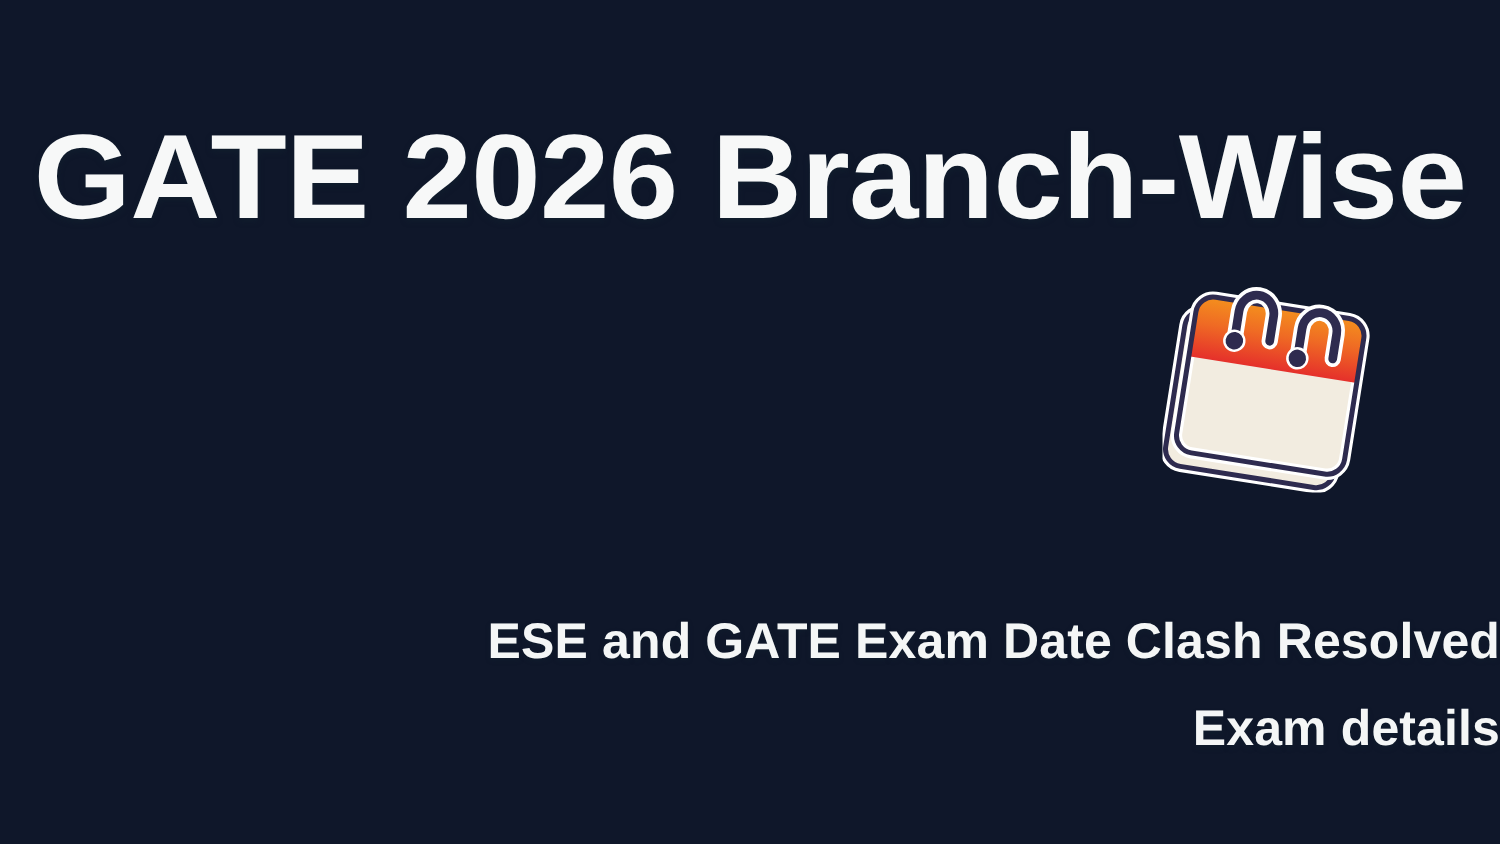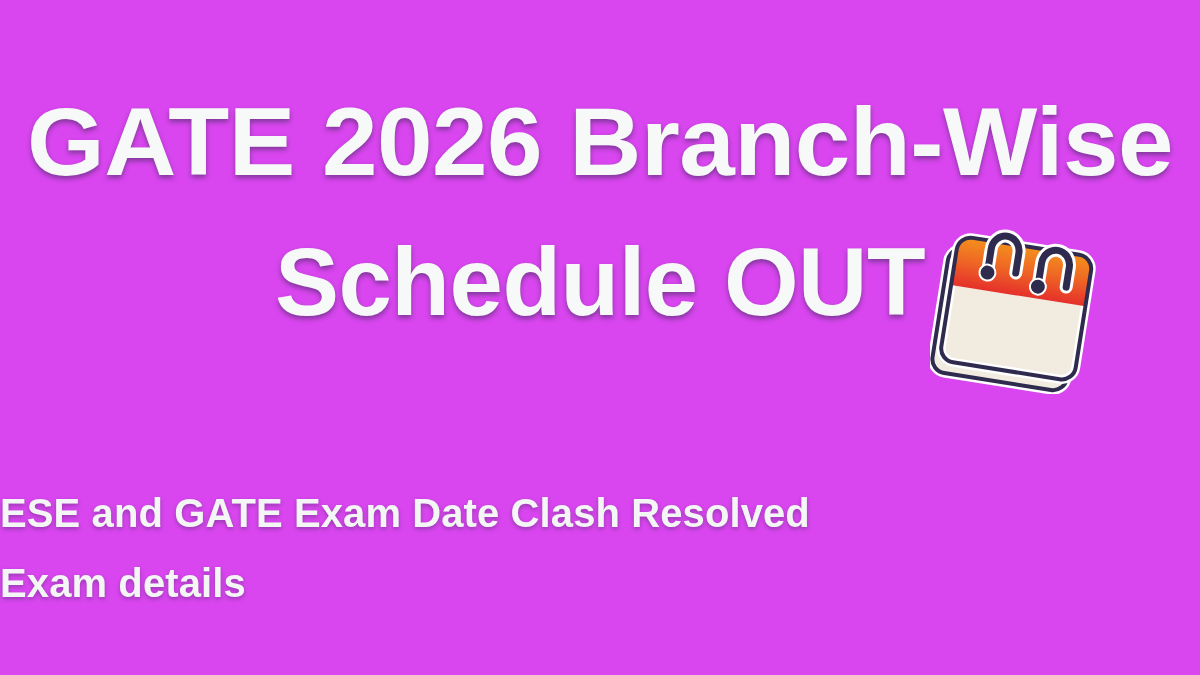--- a/index.html
+++ b/index.html
@@ -6,21 +6,21 @@
     margin: 0;
     padding: 0;
     background: #2f4f5e;
   }
 
   #poster {
     position: relative;
     width: 1200px;
     height: 675px;
     overflow: hidden;
-    background: #d946ef;
+    background: #0f172a;
     font-family: "Liberation Sans", sans-serif;
     -webkit-font-smoothing: antialiased;
   }
 
   
   .headline {
     position: absolute;
     left: 0;
     top: 72px;
     width: 1200px;
@@ -60,21 +60,21 @@
     height: 172px;
     pointer-events: none;
   }
 
   
   .subtitle {
     position: absolute;
     left: 0;
     top: 478px;
     width: 1200px;
-    text-align: left;
+    text-align: right;
     color: #f4f6f6;
     font-weight: bold;
     font-size: 40px;
     line-height: 70px;
     letter-spacing: 0.1px;
     text-shadow: 0 2px 4px rgba(18, 38, 48, 0.35);
     user-select: none;
   }
 
   .subtitle-line {
@@ -82,21 +82,20 @@
     white-space: nowrap;
   }
 </style>
 </head>
 <body>
 
 <div id="poster">
 
   <div class="headline">
     <span class="headline-line headline-line-1">GATE 2026 Branch-Wise</span>
-    <span class="headline-line headline-line-2">Schedule OUT</span>
   </div>
 
   <div class="calendar-emoji">
     <svg viewBox="0 0 178 172" width="178" height="172" aria-hidden="true">
       <defs>
         <linearGradient id="calHeaderGrad" x1="0" y1="0" x2="0" y2="1">
           <stop offset="0%" stop-color="#f4901d"></stop>
           <stop offset="45%" stop-color="#ef6a24"></stop>
           <stop offset="100%" stop-color="#e5302b"></stop>
         </linearGradient>

